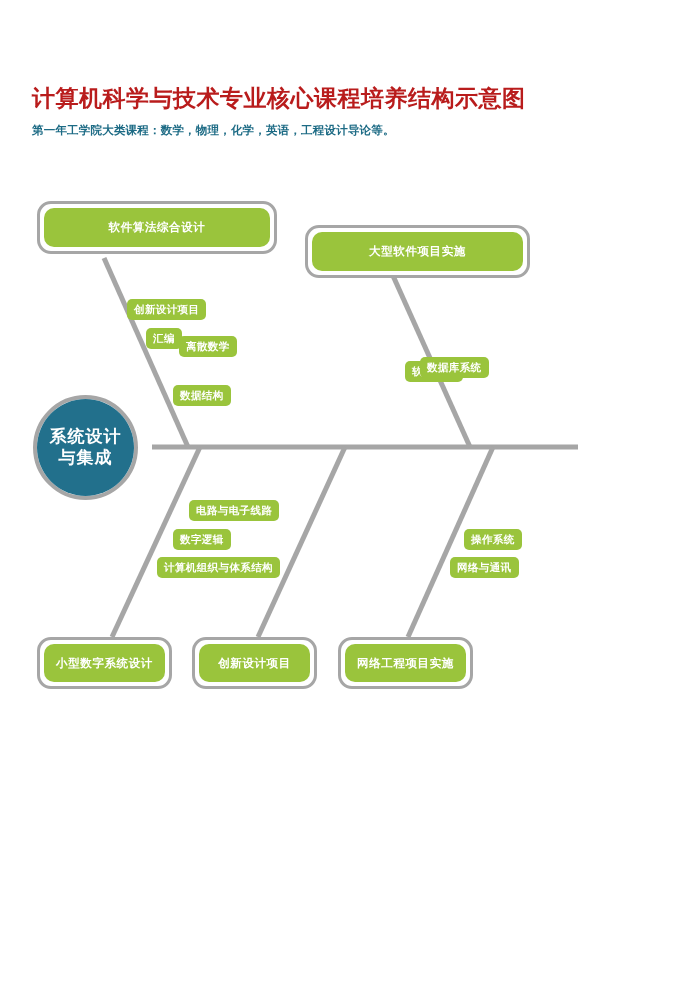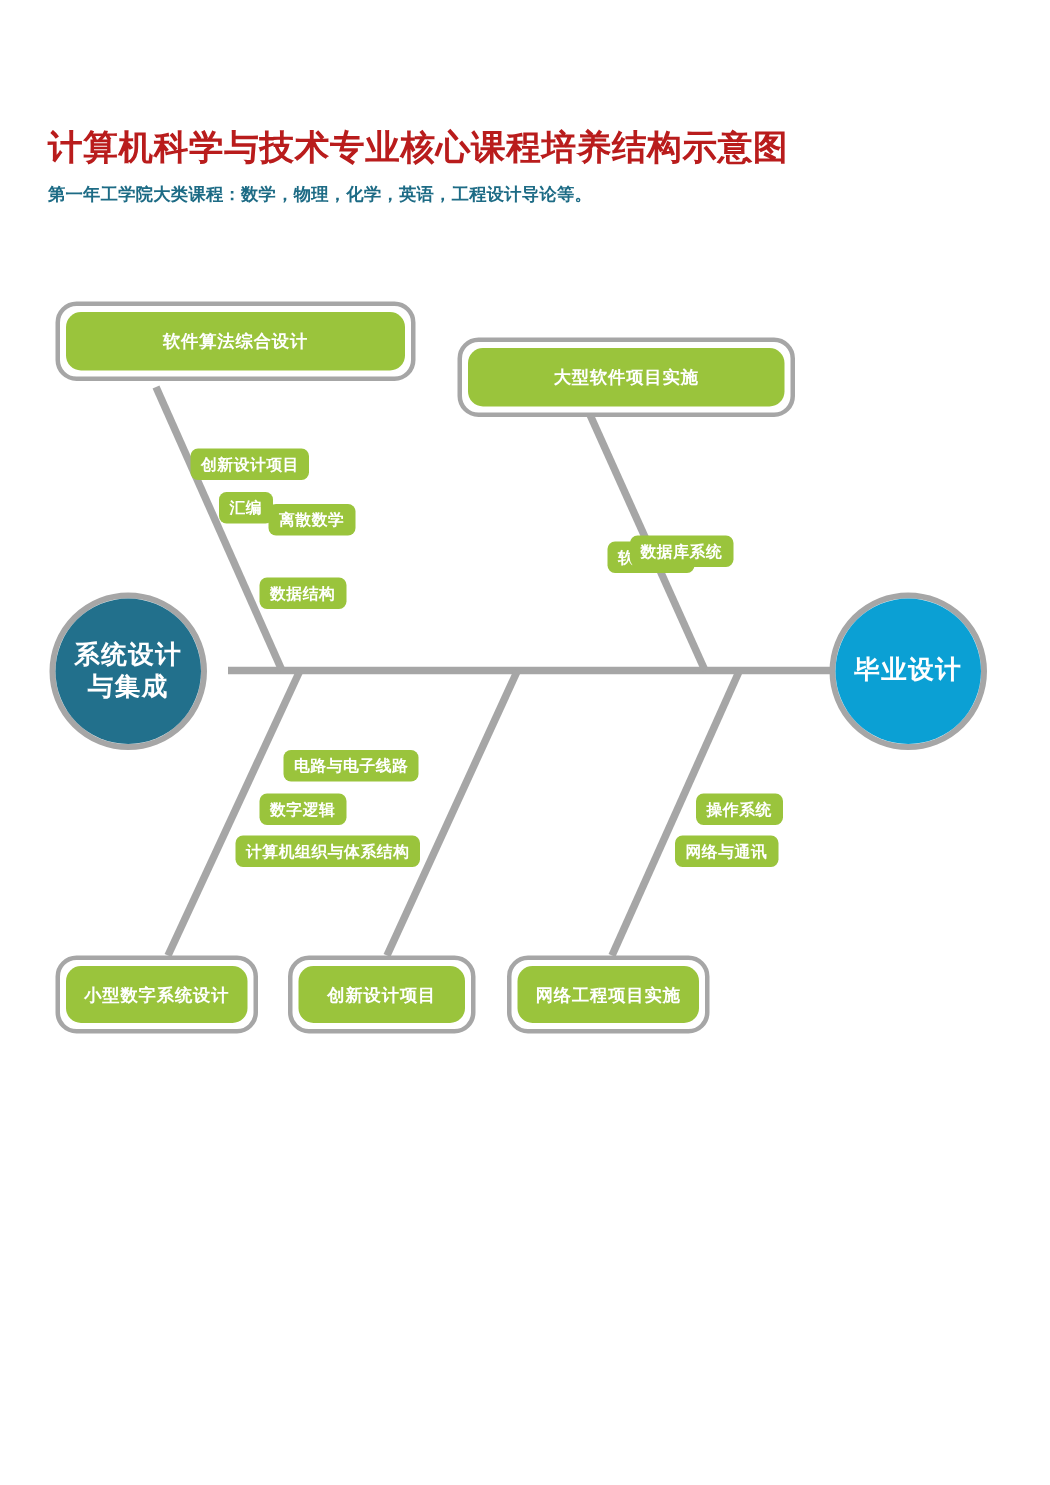--- a/index.html
+++ b/index.html
@@ -127,21 +127,14 @@
 
   <div class="node" id="node-left" style="left:33px;top:395px;width:105px;height:105px;">
     <div class="disc">
       <div>
         <span>系统设计</span>
         <span>与集成</span>
       </div>
     </div>
   </div>
 
-  <div class="node" id="node-right" style="left:553px;top:395px;width:105px;height:105px;">
-    <div class="disc">
-      <div>
-        <span>毕业设计</span>
-      </div>
-    </div>
-  </div>
 
 </div>
 
 </body></html>

